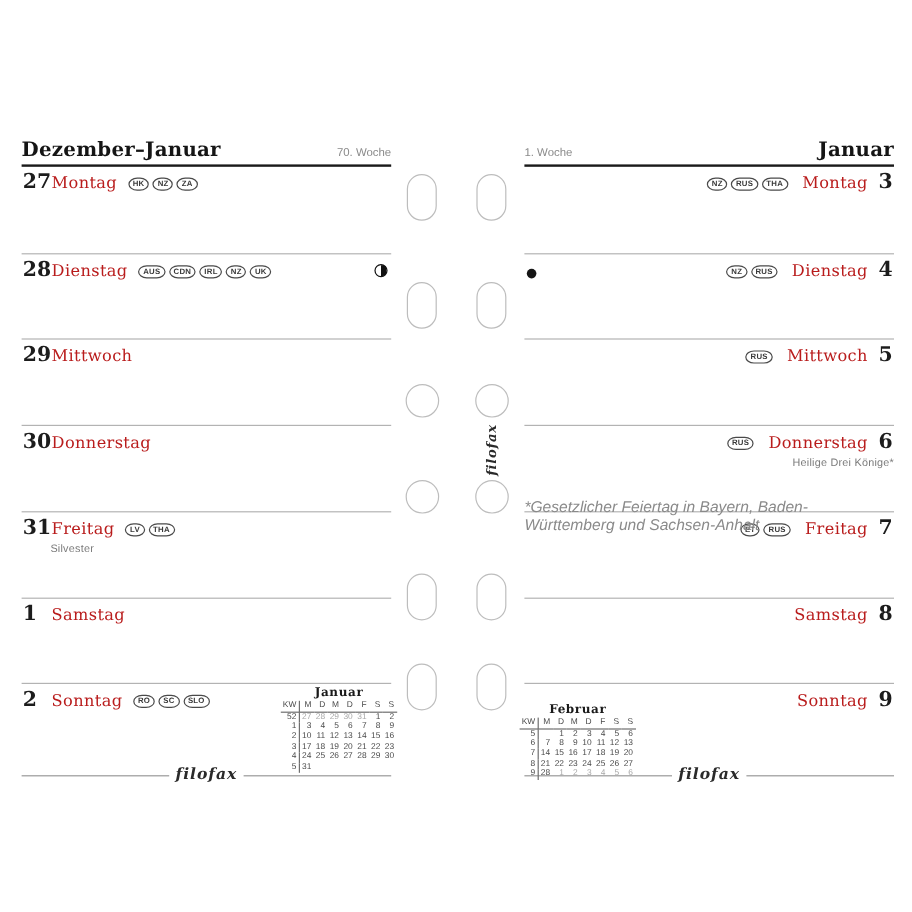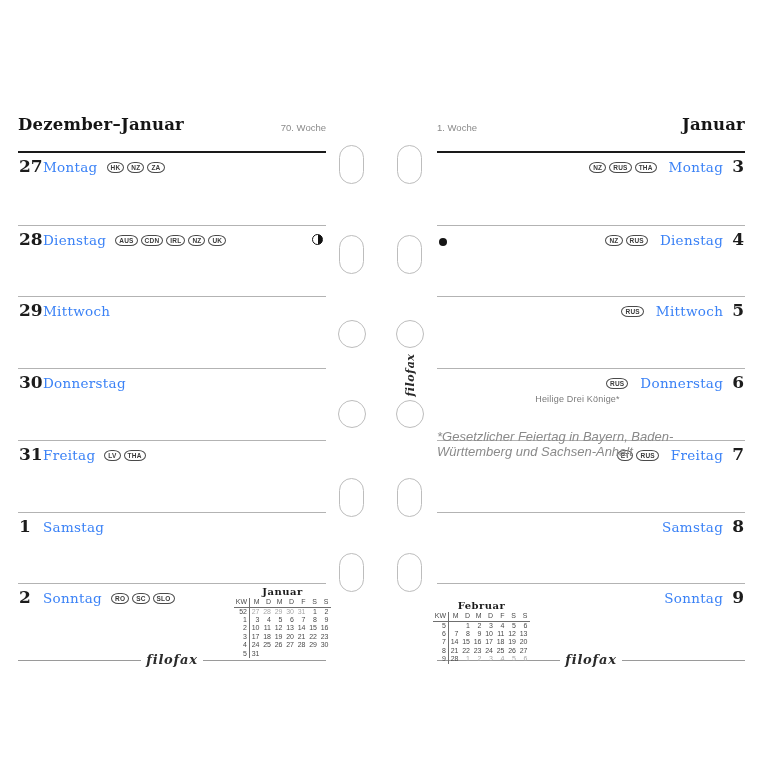--- a/index.html
+++ b/index.html
@@ -6,21 +6,21 @@
   body{
     width:760px;height:760px;position:relative;background:#ffffff;overflow:hidden;
     font-family:"Liberation Sans",sans-serif;
   }
   .page{position:absolute;top:112px;width:308px;}
   .page.left{left:18px;}
   .page.right{left:437px;}
 
   .page-header{
     height:21px;border-bottom:2px solid #1a1a1a;display:flex;
-    justify-content:space-between;align-items:flex-end;padding-bottom:18px;
+    justify-content:space-between;align-items:flex-end;padding-bottom:4px;
   }
   .page-title{
     font-family:"DejaVu Serif","Liberation Serif",serif;
     font-weight:bold;font-size:16.5px;line-height:17px;color:#151515;letter-spacing:0.2px;
   }
   .week-label{font-size:9.5px;color:#8a8a8a;line-height:11px;}
 
   .rows{position:relative;}
   .day-row{height:71.71px;box-sizing:border-box;position:relative;}
   .day-row + .day-row{border-top:1px solid #b3b3b3;}
@@ -29,41 +29,41 @@
   .page.right .day-head{justify-content:flex-end;padding-right:1px;}
 
   .day-num{
     font-family:"DejaVu Serif","Liberation Serif",serif;font-weight:bold;
     font-size:17px;line-height:17px;color:#1c1c1c;
   }
   .page.left .day-num{width:22px;margin-left:1px;}
   .page.right .day-num{margin-left:9px;}
   .day-name{
     font-family:"DejaVu Serif","Liberation Serif",serif;font-size:13.5px;
-    line-height:14px;color:#3b82f6;letter-spacing:0.3px;margin-left:2px;
+    line-height:14px;color:#b91c1c;letter-spacing:0.3px;margin-left:2px;
   }
   .badges{display:flex;gap:3px;align-items:center;position:relative;top:-2px;}
   .page.left .badges{margin-left:9px;}
   .page.right .badges{margin-right:10px;}
   .badge{
     font-size:6.5px;font-weight:bold;color:#3a3a3a;letter-spacing:0.2px;line-height:7px;
     border:1px solid #4a4a4a;border-radius:8px/6px;padding:1px 3px;background:#fff;
   }
   .moon-half{
     margin-left:auto;margin-right:3px;align-self:center;width:9px;height:9px;
     border:1px solid #111;border-radius:50%;
     background:linear-gradient(90deg,#ffffff 50%,#111111 50%);
   }
   .moon-new{
     position:absolute;left:2px;top:12px;width:8px;height:8px;
     background:#151515;border-radius:50%;
   }
   .day-sub{font-size:9px;color:#7a7a7a;margin-top:3px;letter-spacing:0.2px;}
   .page.left .day-sub{margin-left:24px;}
-  .page.right .day-sub{text-align:center;margin-right:27px;}
+  .page.right .day-sub{text-align:right;}
   .footnote{
     position:absolute;right:0;top:276px;font-size:13px;font-style:italic;color:#8a8a8a;
   }
 
   .bottom-rule{display:flex;align-items:center;height:12px;}
   .rl{flex:1;height:1px;background:#9a9a9a;}
   .brand{
     margin:0 5px;font-family:"DejaVu Serif","Liberation Serif",serif;
     font-style:italic;font-weight:bold;font-size:13px;line-height:13px;color:#2a2a2a;
     letter-spacing:0.8px;position:relative;top:-1px;
@@ -150,20 +150,21 @@
 
     <div class="day-row">
       <div class="day-head">
         <span class="day-num">31</span>
         <span class="day-name">Freitag</span>
         <span class="badges">
             <span class="badge">LV</span>
             <span class="badge">THA</span>
           </span>
       </div>
+      <div class="day-sub">Silvester</div>
     </div>
 
     <div class="day-row">
       <div class="day-head">
         <span class="day-num">1</span>
         <span class="day-name">Samstag</span>
       </div>
     </div>
 
     <div class="day-row">

